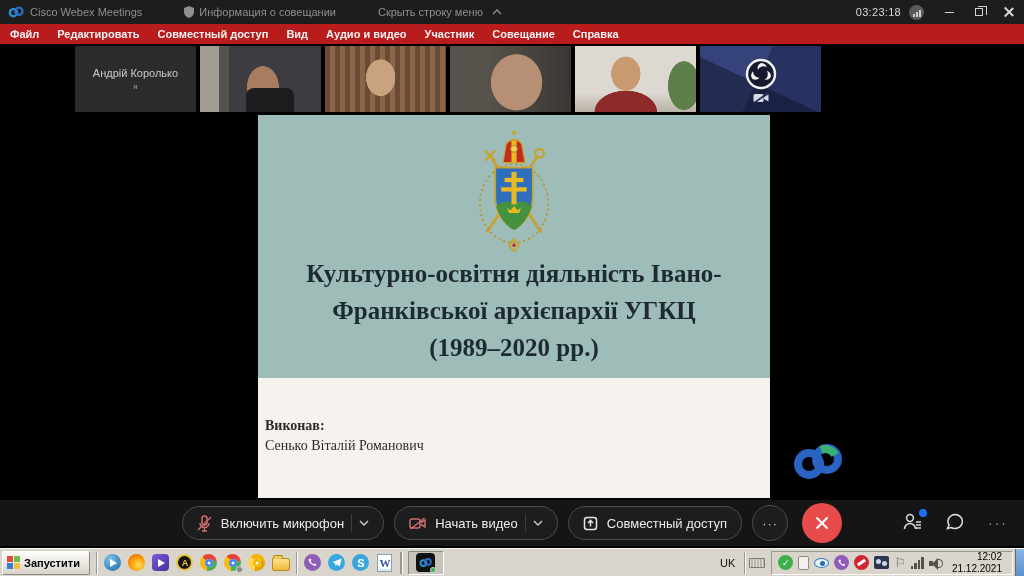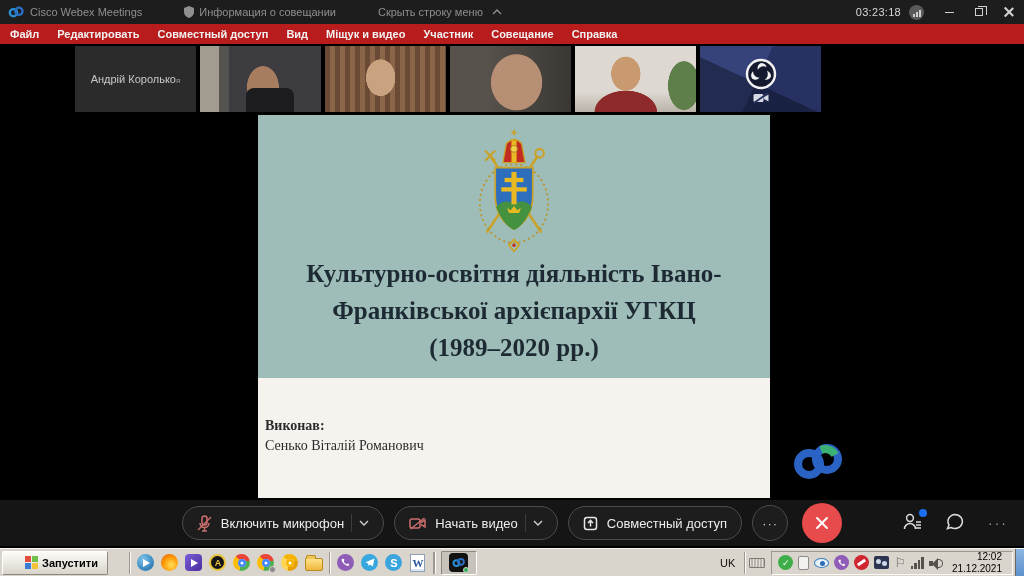--- a/index.html
+++ b/index.html
@@ -27,21 +27,21 @@
   .ic-close:before,.ic-close:after { content:""; position:absolute; left:4px; top:-1px; width:1.5px; height:12px; background:#d5d5d5; }
   .ic-close:before { transform:rotate(45deg); } .ic-close:after { transform:rotate(-45deg); }
 
   
   .menubar { height:20px; background:#b91c1c; display:flex; align-items:center; gap:18px;
              padding-left:10px; font-size:11px; font-weight:bold; color:#f2f2f2; }
 
   
   .video-strip { height:70px; background:#000; display:flex; align-items:center; gap:4px; padding-left:75px; }
   .tile { width:121px; height:66px; background:#2b2b2b; position:relative; overflow:hidden;
-          display:flex; flex-direction:row; align-items:center; justify-content:center; }
+          display:flex; flex-direction:column; align-items:center; justify-content:center; }
   .tile .pname { color:#c9c9c9; font-size:11px; }
   .tile .psub  { color:#9a9a9a; font-size:8px; margin-top:3px; }
   .tile.v2 { background:
       radial-gradient(ellipse 26px 34px at 52% 62%, #a87c5e 0 60%, rgba(0,0,0,0) 62%),
       linear-gradient(90deg,#a39c90 0 16%, #55534f 16% 24%, #3d3d41 24% 100%);}
   .tile.v2:after { content:""; position:absolute; left:38%; bottom:0; width:40%; height:36%; background:#1d1d1f; border-radius:8px 8px 0 0; }
   .tile.v3 { background:
       radial-gradient(ellipse 24px 30px at 46% 48%, #c9a27f 0 60%, rgba(0,0,0,0) 62%),
       repeating-linear-gradient(90deg, #6b4a35 0 5px, #8a6548 5px 10px),
       #7a6c58;}
@@ -86,21 +86,21 @@
   .leave-x:before,.leave-x:after { content:""; position:absolute; left:6px; top:-1px; width:2px; height:16px; background:#fff; border-radius:1px; }
   .leave-x:before { transform:rotate(45deg);} .leave-x:after { transform:rotate(-45deg);}
   .cb-right { position:absolute; right:16px; top:0; height:46px; display:flex; align-items:center; gap:24px; }
   .badge-dot { position:absolute; top:-4px; right:-5px; width:8px; height:8px; border-radius:50%; background:#1d6ff2; }
   .rel { position:relative; }
   .cb-dots { color:#9a9a9a; font-size:14px; letter-spacing:2px; }
 
   
   .tb-gap { height:2px; background:#000; }
   .taskbar { height:28px; background:#d9d5cd; border-top:1px solid #f5f4ef; display:flex; align-items:center; font-size:11px; color:#000; }
-  .start-btn { height:24px; margin:0 18px 0 2px; padding:0 9px 0 22px; display:flex; align-items:center; gap:4px;
+  .start-btn { height:24px; margin:0 3px 0 2px; padding:0 9px 0 4px; display:flex; align-items:center; gap:4px;
                background:linear-gradient(180deg,#fdfcf9,#d8d4ca); border:1px solid; border-color:#fff #8a8880 #8a8880 #fff;
                border-radius:2px; font-weight:bold; }
   .start-flag { display:grid; grid-template-columns:6px 6px; grid-template-rows:6px 6px; gap:1px; }
   .start-flag i { display:block; }
   .tsep { width:2px; height:22px; border-left:1px solid #9b988f; border-right:1px solid #fbfaf6; margin:0 3px; }
   .ql { width:24px; height:26px; display:flex; align-items:center; justify-content:center; }
   .ci { width:17px; height:17px; border-radius:50%; display:flex; align-items:center; justify-content:center; }
   .play-tri { width:0; height:0; border-left:7px solid #fff; border-top:4px solid transparent; border-bottom:4px solid transparent; margin-left:2px; }
   .i-wmp { background:radial-gradient(circle at 35% 30%, #7cc4ea, #1565a8); }
   .i-ff  { background:radial-gradient(circle at 60% 65%, #ffd24a 10%, #ff9500 55%, #e3560e 95%); }
@@ -189,21 +189,21 @@
     <span class="winbtn">
         <span class="ic-close"></span>
       </span>
   </div>
 
   <div class="menubar">
     <span>Файл</span>
     <span>Редактировать</span>
     <span>Совместный доступ</span>
     <span>Вид</span>
-    <span>Міщук и видео</span>
+    <span>Аудио и видео</span>
     <span>Участник</span>
     <span>Совещание</span>
     <span>Справка</span>
   </div>
 
   <div class="video-strip">
     <div class="tile">
       <span class="pname">Андрій Королько</span>
       <span class="psub">я</span>
     </div>

